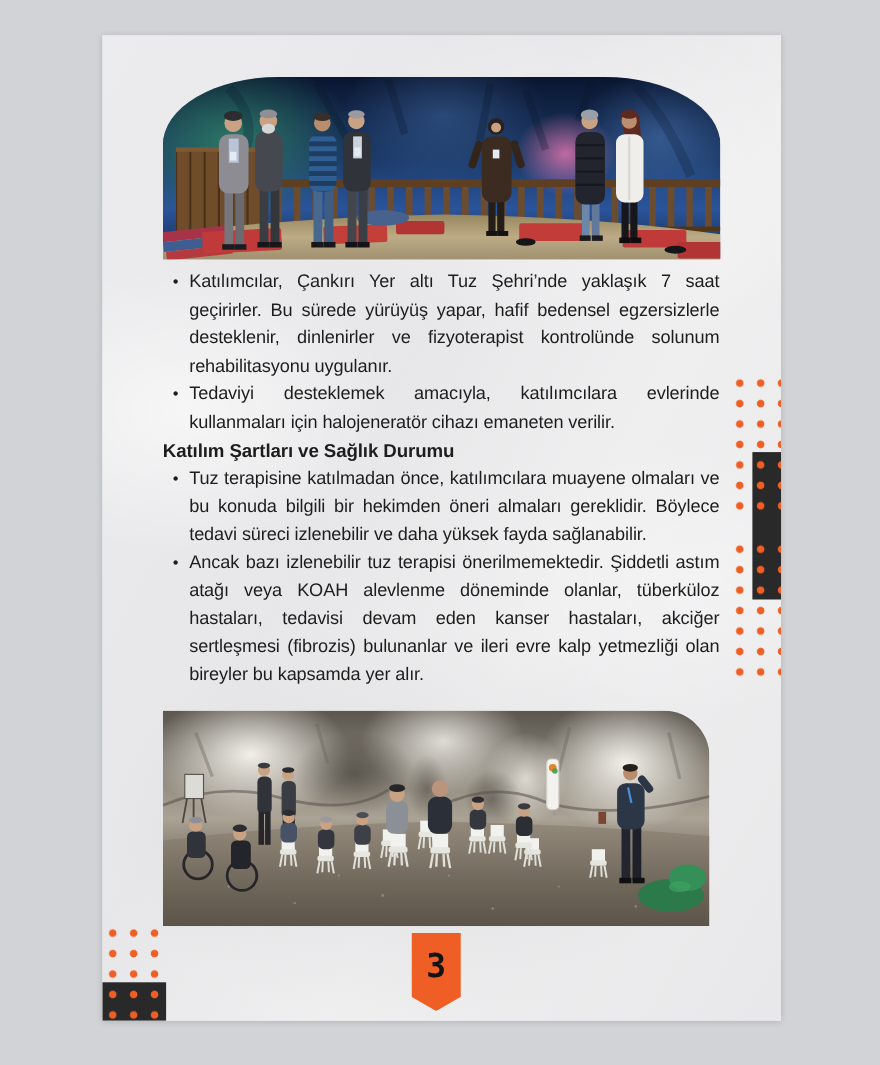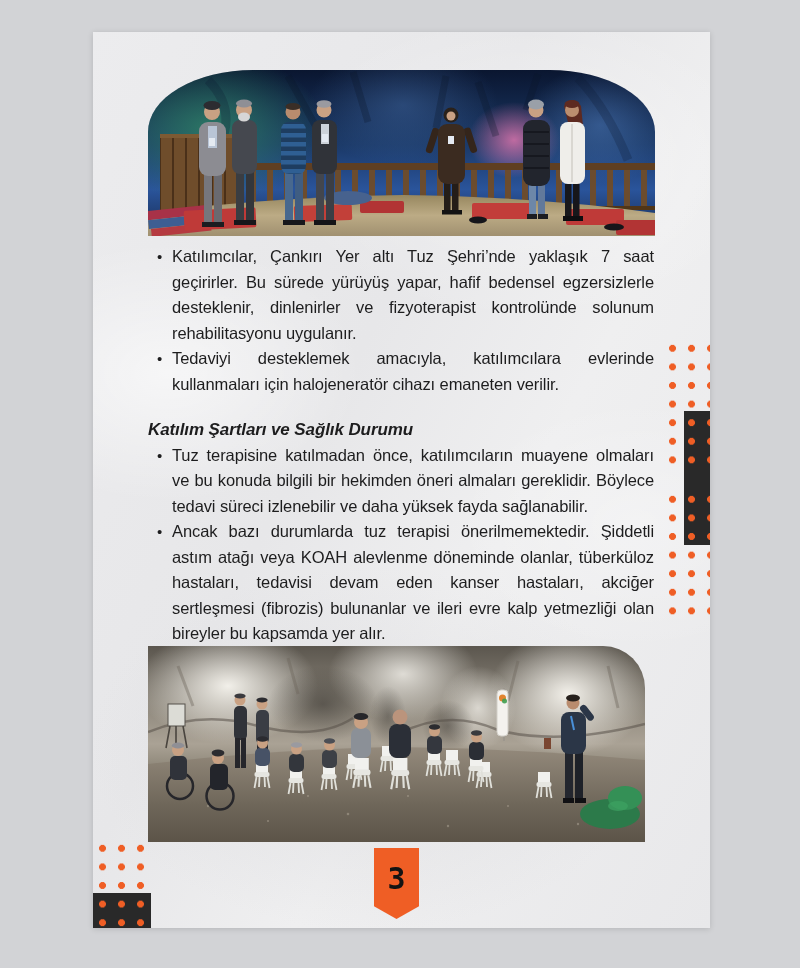--- a/index.html
+++ b/index.html
@@ -24,21 +24,21 @@
   .photo-top { left:55px; top:38px; width:507px; height:166px; border-radius:105px 105px 0 0 / 62px 62px 0 0; }
   .photo-bottom { left:55px; top:614px; width:497px; height:196px; border-radius:0 42px 0 0; }
   .content {
     position:absolute; left:55px; top:212px; width:506px; z-index:3;
     color:#1d1d1e; font-size:16.5px; line-height:25.5px; letter-spacing:-0.1px;
   }
   .content ul { list-style:none; margin:0; padding:0; }
   .content li { display:flex; }
   .mark { flex:0 0 15px; margin-left:9px; font-size:15px; }
   .txt { flex:1; text-align:justify; }
-  .heading { font-size:17px; line-height:25.5px; font-weight:bold; margin:20px 0 0 0;font-style:italic; }
+  .heading { font-size:17px; line-height:25.5px; font-weight:bold; margin:0 0 0 0; }
   .badge {
     position:absolute; left:281px; top:816px; width:45px; height:71px; z-index:4;
     background:#ef5e25;
     clip-path:polygon(0 0, 100% 0, 100% 82%, 50% 100%, 0 82%);
     display:flex; justify-content:center;
     color:#131313; font-weight:bold; font-size:30px;
     font-family:"DejaVu Sans Mono","Liberation Sans",monospace;
   }
   .badge span { margin-top:13px; }
   .dots {
@@ -216,25 +216,25 @@
       </li>
       <li>
         <span class="mark">•</span>
         <span class="txt">Tedaviyi desteklemek amacıyla, katılımcılara evlerinde kullanmaları için halojeneratör cihazı emaneten verilir.</span>
       </li>
     </ul>
     <h2 class="heading">Katılım Şartları ve Sağlık Durumu</h2>
     <ul>
       <li>
         <span class="mark">•</span>
-        <span class="txt">Tuz terapisine katılmadan önce, katılımcıların muayene olmaları ve bu konuda bilgili bir hekimden öneri almaları gereklidir. Böylece tedavi süreci izlenebilir ve daha yüksek fayda sağlanabilir.</span>
+        <span class="txt">Tuz terapisine katılmadan önce, katılımcılara muayene olmaları ve bu konuda bilgili bir hekimden öneri almaları gereklidir. Böylece tedavi süreci izlenebilir ve daha yüksek fayda sağlanabilir.</span>
       </li>
       <li>
         <span class="mark">•</span>
-        <span class="txt">Ancak bazı durumlarda tuz terapisi önerilmemektedir. Şiddetli astım atağı veya KOAH alevlenme döneminde olanlar, tüberküloz hastaları, tedavisi devam eden kanser hastaları, akciğer sertleşmesi (fibrozis) bulunanlar ve ileri evre kalp yetmezliği olan bireyler bu kapsamda yer alır.</span>
+        <span class="txt">Ancak bazı izlenebilir tuz terapisi önerilmemektedir. Şiddetli astım atağı veya KOAH alevlenme döneminde olanlar, tüberküloz hastaları, tedavisi devam eden kanser hastaları, akciğer sertleşmesi (fibrozis) bulunanlar ve ileri evre kalp yetmezliği olan bireyler bu kapsamda yer alır.</span>
       </li>
     </ul>
   </div>
 
   <div class="photo photo-bottom">
     <svg viewBox="0 0 497 196" preserveAspectRatio="none">
       <defs>
         <linearGradient id="g-rock" x1="0" x2="0" y1="0" y2="1">
           <stop offset="0" stop-color="#5b564e"></stop>
             <stop offset=".28" stop-color="#8b857a"></stop>

